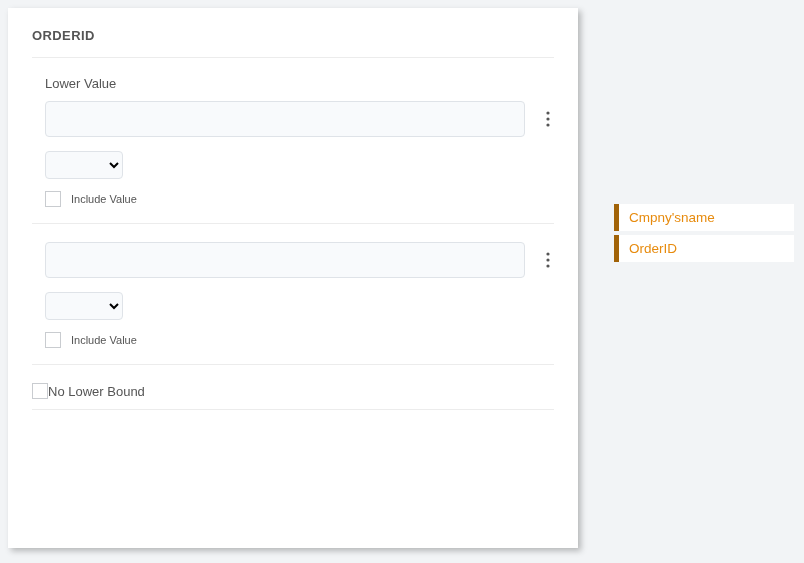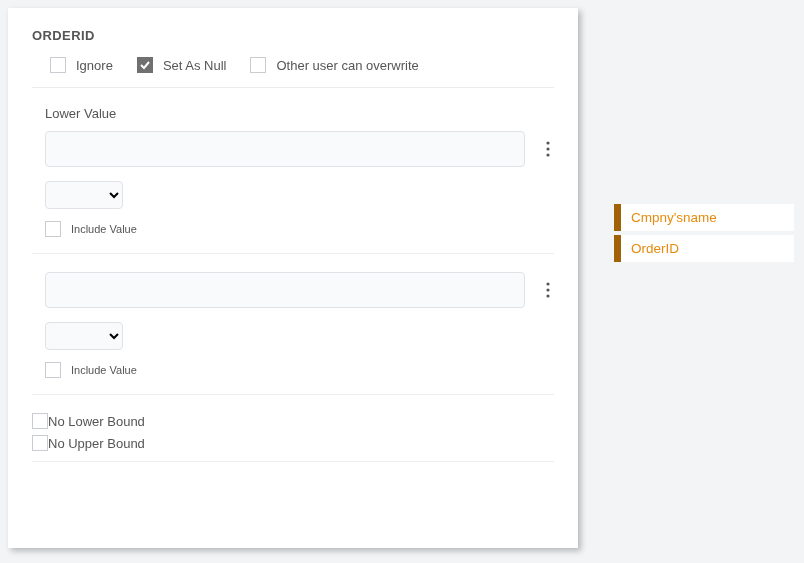--- a/index.html
+++ b/index.html
@@ -76,57 +76,35 @@
   .sub-check { display: flex; align-items: center; gap: 10px; margin-top: 12px; font-size: 11px; color: #555; }
   .bound-block { padding-top: 18px; }
   .bound-row { display: flex; align-items: center; font-size: 13px; color: #555; margin-bottom: 6px; }
   .side {
     margin-left: 36px;
     padding-top: 196px;
     width: 180px;
   }
   .side-item {
     background: #fff;
-    border-left: 7px solid #a16207;
+    border-left: 5px solid #a16207;
     padding: 6px 10px;
     font-size: 13.5px;
     color: #e78b0e;
     margin-bottom: 4px;
     cursor: pointer;
   }
 </style>
 </head>
 <body>
 
 <div class="layout">
   <div class="panel">
     <div class="section-title">ORDERID</div>
 
-    <div class="checkrow">
-      <div class="ck-item">
-        <span class="ck">
-          
-        </span>
-        <span>Ignore</span>
-      </div>
-      <div class="ck-item">
-        <span class="ck checked">
-          <svg width="10" height="10" viewBox="0 0 10 10">
-              <path d="M1 5 L4 8 L9 2" stroke="#fff" stroke-width="2" fill="none"></path>
-            </svg>
-        </span>
-        <span>Set As Null</span>
-      </div>
-      <div class="ck-item">
-        <span class="ck">
-          
-        </span>
-        <span>Other user can overwrite</span>
-      </div>
-    </div>
     <div class="divider"></div>
 
     <div class="field-block">
       <div class="field-label">Lower Value</div>
       <div class="input-row">
         <input class="text-input" type="text" value="" style="">
         <span class="kebab">
           <svg width="4" height="16" viewBox="0 0 4 16">
               <circle cx="2" cy="2" r="1.6" fill="#555"></circle>
               <circle cx="2" cy="8" r="1.6" fill="#555"></circle>
@@ -165,26 +143,20 @@
     </div>
     <div class="divider" style="margin-top:16px"></div>
 
     <div class="bound-block">
       <div class="bound-row">
         <span class="ck">
           
         </span>
         <span>No Lower Bound</span>
       </div>
-      <div class="bound-row">
-        <span class="ck">
-          
-        </span>
-        <span>No Upper Bound</span>
-      </div>
     </div>
     <div class="divider" style="margin-top:10px"></div>
   </div>
 
   <div class="side">
     <div class="side-item">Cmpny'sname</div>
     <div class="side-item">OrderID</div>
   </div>
 </div>
 

